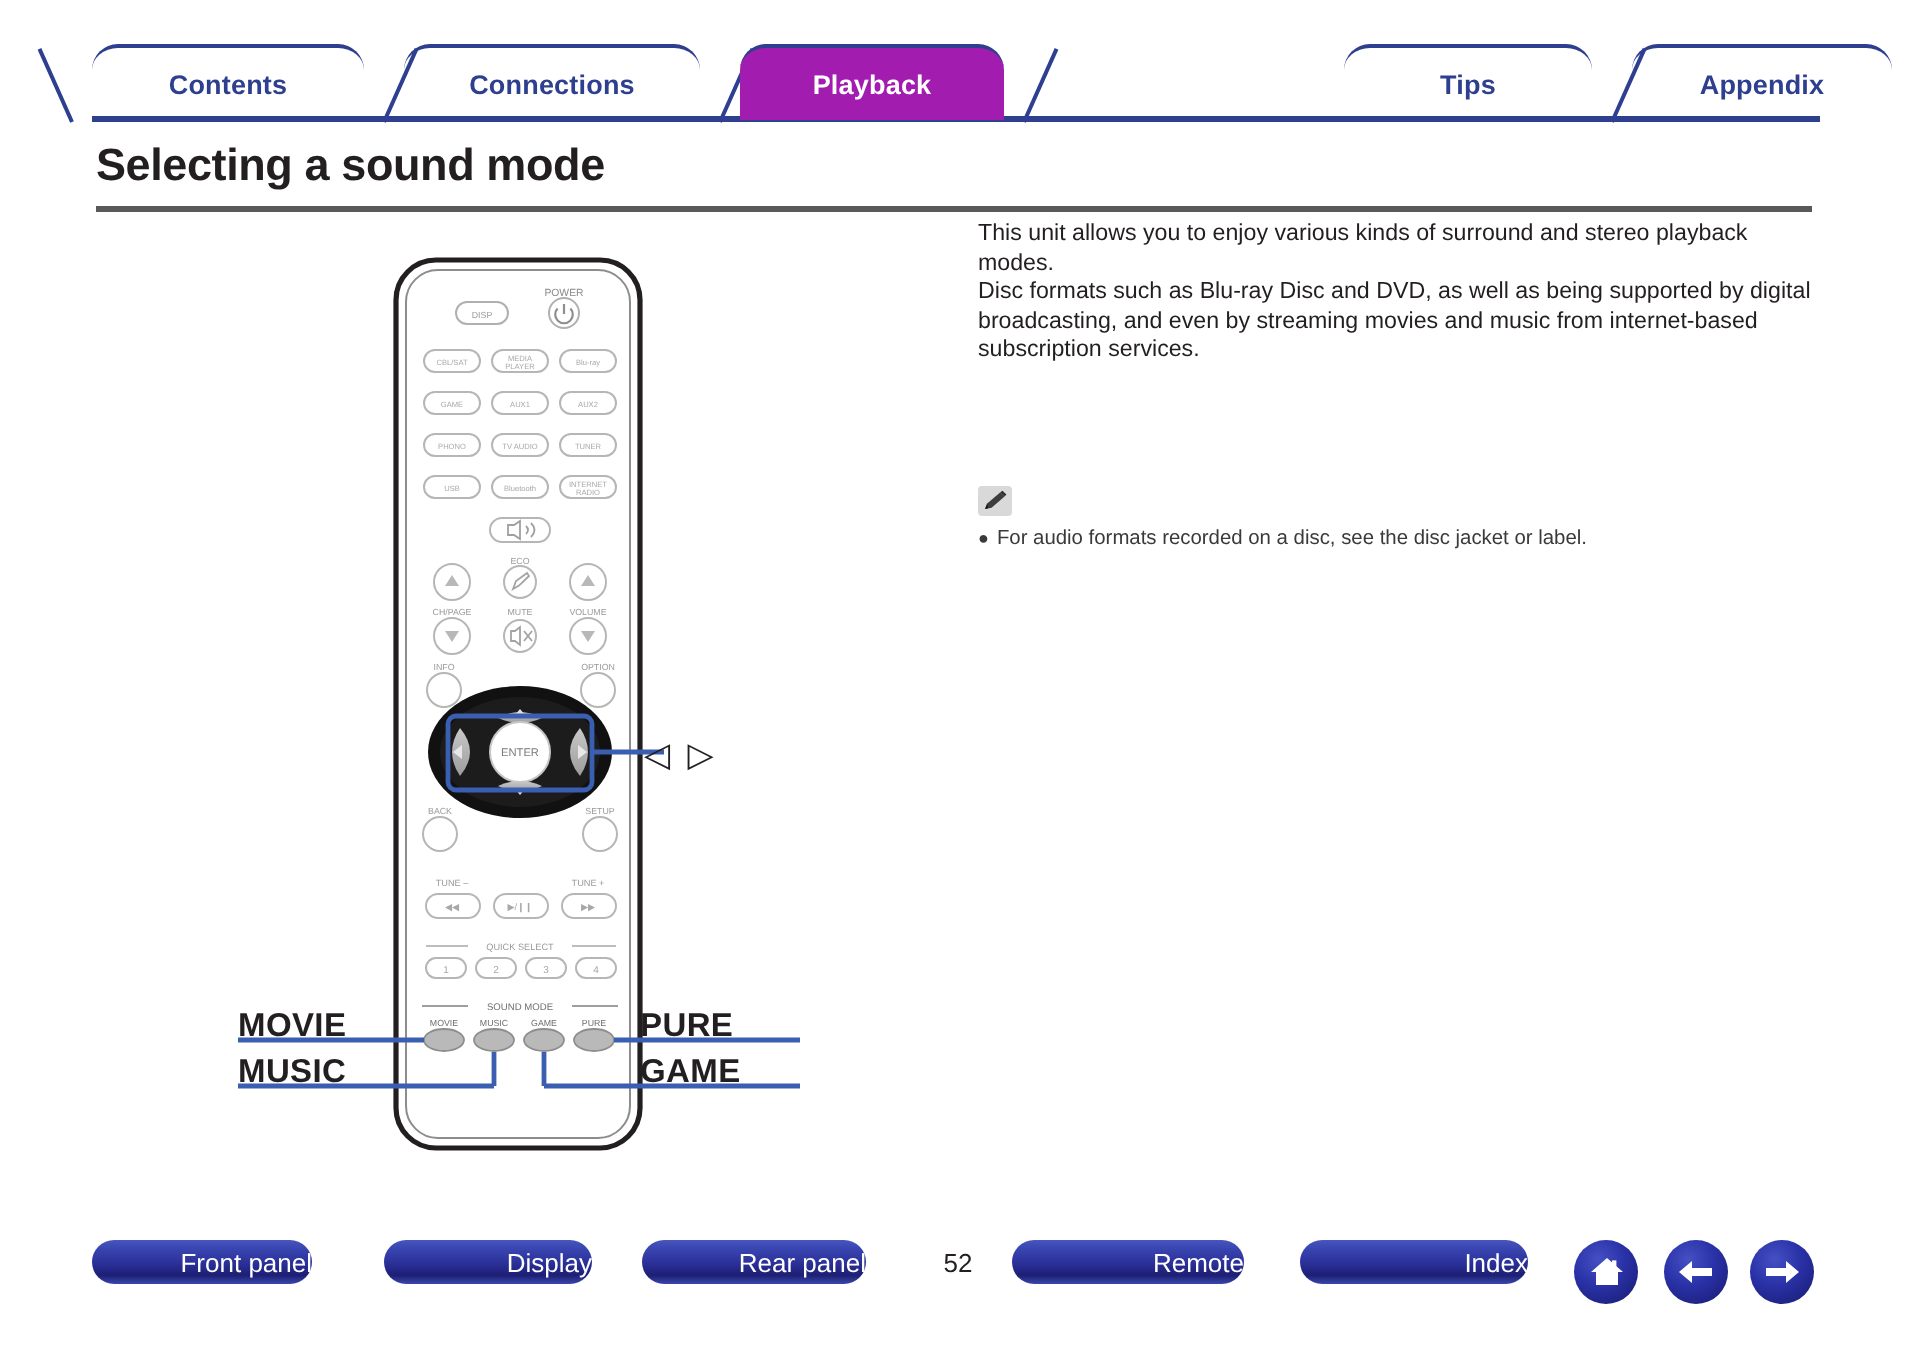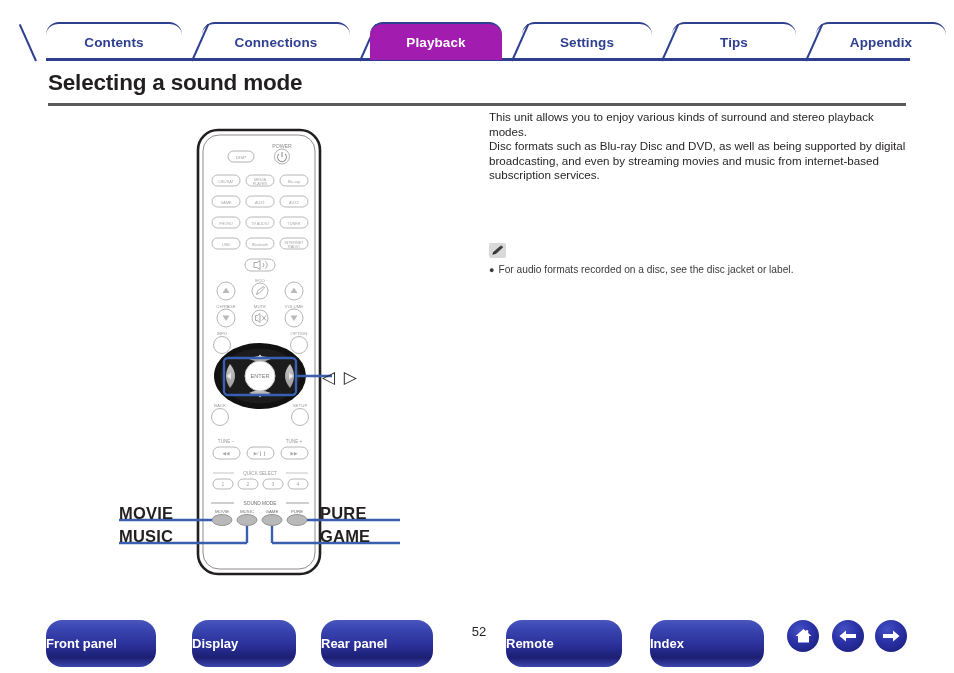--- a/index.html
+++ b/index.html
@@ -139,27 +139,27 @@
     font-size: 17px;
     color: #231f20;
     letter-spacing: 2px;
     white-space: nowrap;
   }
 
   
   .pill {
     position: absolute;
     top: 620px;
-    height: 47px;
+    height: 22px;
     border-radius: 16px;
     display: flex;
     align-items: center;
-    justify-content: flex-start;
+    justify-content: flex-end;
     font-size: 13px;
-    font-weight: bold;
+    font-weight: normal;
     color: #ffffff;
     background: linear-gradient(to bottom, #4a56bd 0%, #3a46b2 18%, #2a2f97 55%, #1d1f73 80%, #3b46ad 100%);
     box-shadow: inset 0 0 0 0 rgba(0,0,0,0);
   }
   #pill-front  { left: 46px;  width: 110px; }
   #pill-disp   { left: 192px; width: 104px; }
   #pill-rear   { left: 321px; width: 112px; }
   #pill-remote { left: 506px; width: 116px; }
   #pill-index  { left: 650px; width: 114px; }
 
@@ -195,24 +195,20 @@
       <span class="slash-l"></span>
       <span class="tab-label">Contents</span>
       <span class="slash-r"></span>
     </div>
     <div class="tab" id="tab-1" style="left:156px; width:148px;">
       <span class="tab-label">Connections</span>
       <span class="slash-r"></span>
     </div>
     <div class="tab active" id="tab-2" style="left:324px; width:132px;">
       <span class="tab-label">Playback</span>
-      <span class="slash-r"></span>
-    </div>
-    <div class="tab" id="tab-3" style="left:476px; width:130px;">
-      <span class="tab-label">Settings</span>
       <span class="slash-r"></span>
     </div>
     <div class="tab" id="tab-4" style="left:626px; width:124px;">
       <span class="tab-label">Tips</span>
       <span class="slash-r"></span>
     </div>
     <div class="tab" id="tab-5" style="left:770px; width:130px;">
       <span class="tab-label">Appendix</span>
 
     </div>

